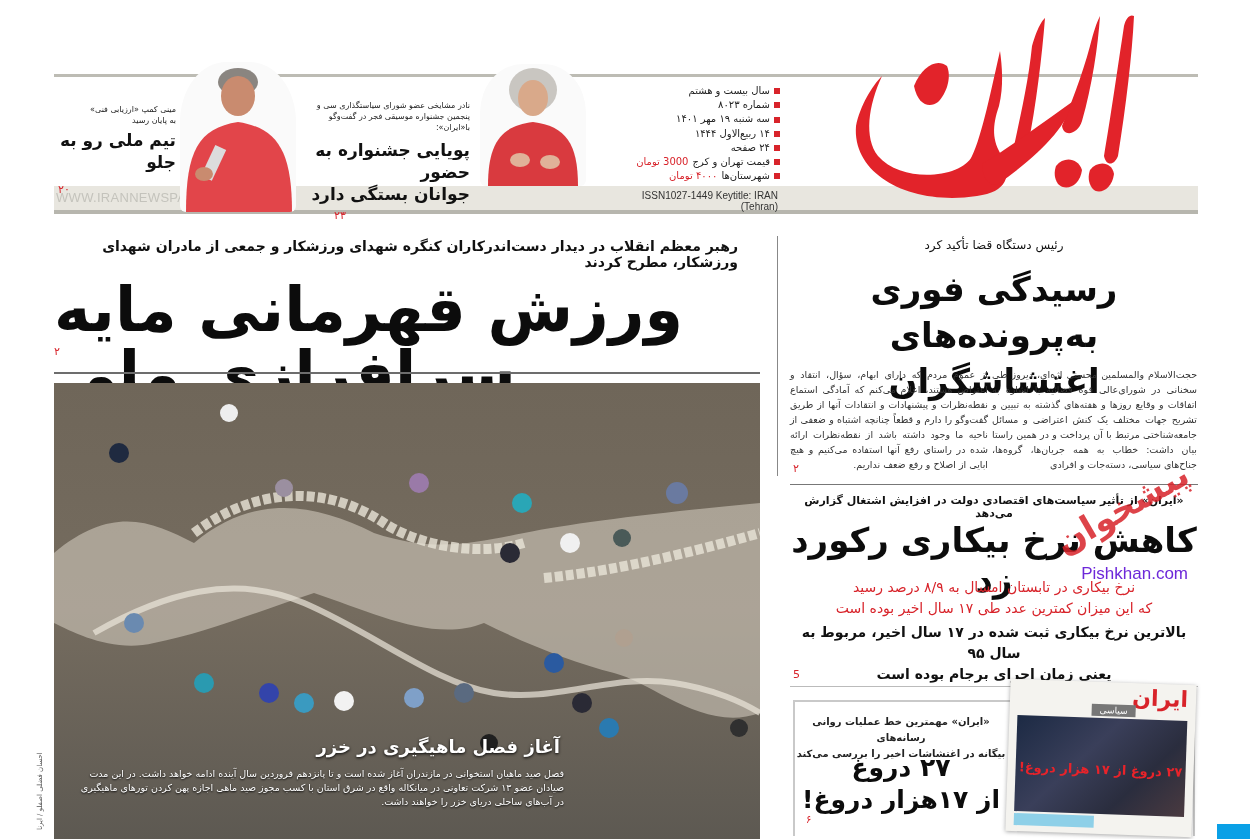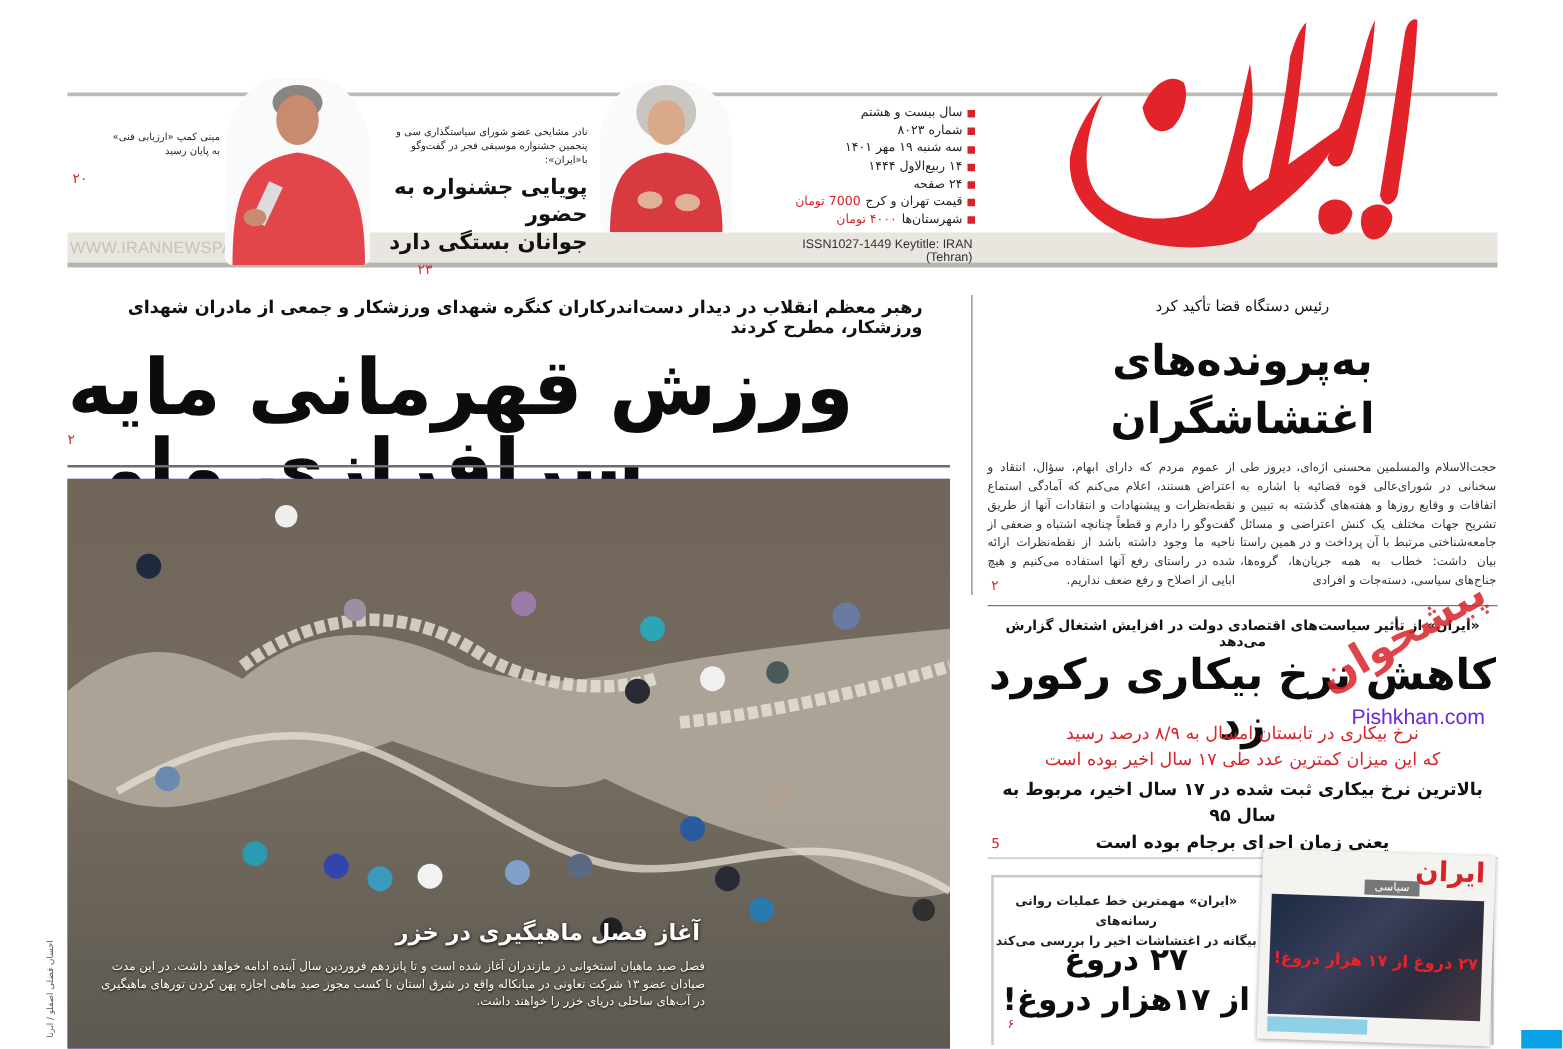--- a/index.html
+++ b/index.html
@@ -27,21 +27,21 @@
   .teaser .page { font-size: 11px; color: #d8232a; margin-top: 4px; }
 
   .photo-person { border-radius: 40% 40% 6px 6px; overflow: hidden; }
 
   
   .main-kicker { left: 54px; top: 238px; width: 684px; text-align: right; font-size: 14px; font-weight: bold; color: #111; }
   .main-title { left: 54px; top: 278px; width: 686px; text-align: left; font-size: 62px; font-weight: bold; line-height: 64px; color: #0c0c0c; letter-spacing: -1px; }
   .main-page { left: 54px; top: 345px; font-size: 11px; color: #d8232a; }
   .main-rule { left: 54px; top: 372px; width: 706px; height: 2px; background: #6d6d6d; }
 
-  .photo { left: 54px; top: 383px; width: 706px; height: 456px; overflow: hidden; background: #4c1d95; }
+  .photo { left: 54px; top: 383px; width: 706px; height: 456px; overflow: hidden; background: #0f172a; }
   .photo svg { display: block; }
   .photo-caption-title { right: 200px; top: 353px; font-size: 18px; font-weight: bold; color: #fff; text-shadow: 0 1px 3px #000; }
   .photo-caption-body { left: 20px; top: 384px; width: 490px; text-align: right; font-size: 9.5px; line-height: 14px; color: #fff; text-shadow: 0 1px 2px #000; font-weight: normal; }
   .photo-credit { left: 36px; top: 746px; width: 14px; height: 90px; font-size: 7px; color: #555; writing-mode: vertical-rl; transform: rotate(180deg); text-align: center; }
 
   
   .col-rule { left: 777px; top: 236px; width: 1px; height: 240px; background: #888; }
   .r-kicker { left: 790px; top: 238px; width: 408px; text-align: center; font-size: 12px; color: #111; }
   .r-title { left: 790px; top: 266px; width: 408px; text-align: center; font-size: 34px; font-weight: bold; line-height: 46px; color: #0c0c0c; }
   .r-body { font-size: 9.5px; line-height: 15px; color: #333; text-align: justify; text-align-last: right; }
@@ -107,21 +107,21 @@
       <span class="sq"></span>
       <span>۱۴ ربیع‌الاول ۱۴۴۴</span>
     </li>
   <li>
       <span class="sq"></span>
       <span>۲۴ صفحه</span>
     </li>
   <li>
       <span class="sq"></span>
       <span>قیمت تهران و کرج</span>
-      <span class="price">7000 تومان</span>
+      <span class="price">3000 تومان</span>
     </li>
   <li>
       <span class="sq"></span>
       <span>شهرستان‌ها</span>
       <span class="price">۴۰۰۰ تومان</span>
     </li>
 </ul>
 
 <div class="abs issn">ISSN1027-1449 Keytitle: IRAN (Tehran)</div>
 <div class="abs www">WWW.IRANNEWSPAPER</div>
@@ -149,20 +149,21 @@
     <ellipse cx="58" cy="20" rx="20" ry="14" fill="#8a8580"></ellipse>
     <ellipse cx="58" cy="34" rx="17" ry="20" fill="#c98b6f"></ellipse>
     <path d="M6 150 C 6 90, 18 66, 58 60 C 98 66, 112 90, 112 150 Z" fill="#e2454a"></path>
     <rect x="28" y="84" width="12" height="34" fill="#dcdcdc" transform="rotate(25 34 100)"></rect>
     <ellipse cx="24" cy="112" rx="9" ry="7" fill="#c98b6f"></ellipse>
   </svg>
 </div>
 <div class="abs teaser rtl" style="left:56px; top:104px; width:120px;">
   <div class="kicker">مینی کمپ «ارزیابی فنی»</div>
   <div class="kicker">به پایان رسید</div>
+  <div class="title" style="margin-top:3px;">تیم ملی رو به جلو</div>
   <div class="page" style="text-align:left; padding-left:2px; margin-top:10px;">۲۰</div>
 </div>
 
 <div class="abs main-kicker rtl">رهبر معظم انقلاب در دیدار دست‌اندرکاران کنگره شهدای ورزشکار و جمعی از مادران شهدای ورزشکار، مطرح کردند</div>
 <div class="abs main-title rtl">ورزش قهرمانی مایه سرافرازی ملی</div>
 <div class="abs main-page">۲</div>
 <div class="abs main-rule"></div>
 
 <div class="abs photo">
   <svg width="706" height="456" viewBox="0 0 706 456">
@@ -205,20 +206,21 @@
   </svg>
   <div class="abs photo-caption-title rtl">آغاز فصل ماهیگیری در خزر</div>
   <div class="abs photo-caption-body rtl">فصل صید ماهیان استخوانی در مازندران آغاز شده است و تا پانزدهم فروردین سال آینده ادامه خواهد داشت. در این مدت صیادان عضو ۱۳ شرکت تعاونی در میانکاله واقع در شرق استان با کسب مجوز صید ماهی اجازه پهن کردن تورهای ماهیگیری در آب‌های ساحلی دریای خزر را خواهند داشت.</div>
 </div>
 <div class="abs photo-credit">احسان فضلی اصفلو / ایرنا</div>
 
 <div class="abs col-rule"></div>
 
 <div class="abs r-kicker rtl">رئیس دستگاه قضا تأکید کرد</div>
 <div class="abs r-title rtl">
+  <div>رسیدگی فوری</div>
   <div>به‌پرونده‌های اغتشاشگران</div>
 </div>
 <div class="abs r-body r-body-right rtl">حجت‌الاسلام والمسلمین محسنی اژه‌ای، دیروز طی سخنانی در شورای‌عالی قوه قضائیه با اشاره به اتفاقات و وقایع روزها و هفته‌های گذشته به تبیین و تشریح جهات مختلف یک کنش اعتراضی و مسائل جامعه‌شناختی مرتبط با آن پرداخت و در همین راستا بیان داشت: خطاب به همه جریان‌ها، گروه‌ها، جناح‌های سیاسی، دسته‌جات و افرادی</div>
 <div class="abs r-body r-body-left rtl">از عموم مردم که دارای ابهام، سؤال، انتقاد و اعتراض هستند، اعلام می‌کنم که آمادگی استماع نقطه‌نظرات و پیشنهادات و انتقادات آنها از طریق گفت‌وگو را دارم و قطعاً چنانچه اشتباه و ضعفی از ناحیه ما وجود داشته باشد از نقطه‌نظرات ارائه شده در راستای رفع آنها استفاده می‌کنیم و هیچ ابایی از اصلاح و رفع ضعف نداریم.</div>
 <div class="abs r-page">۲</div>
 <div class="abs hr-right"></div>
 
 <div class="abs story2-kicker rtl">«ایران» از تأثیر سیاست‌های اقتصادی دولت در افزایش اشتغال گزارش می‌دهد</div>
 <div class="abs story2-title rtl">کاهش نرخ بیکاری رکورد زد</div>
 <div class="abs watermark">

